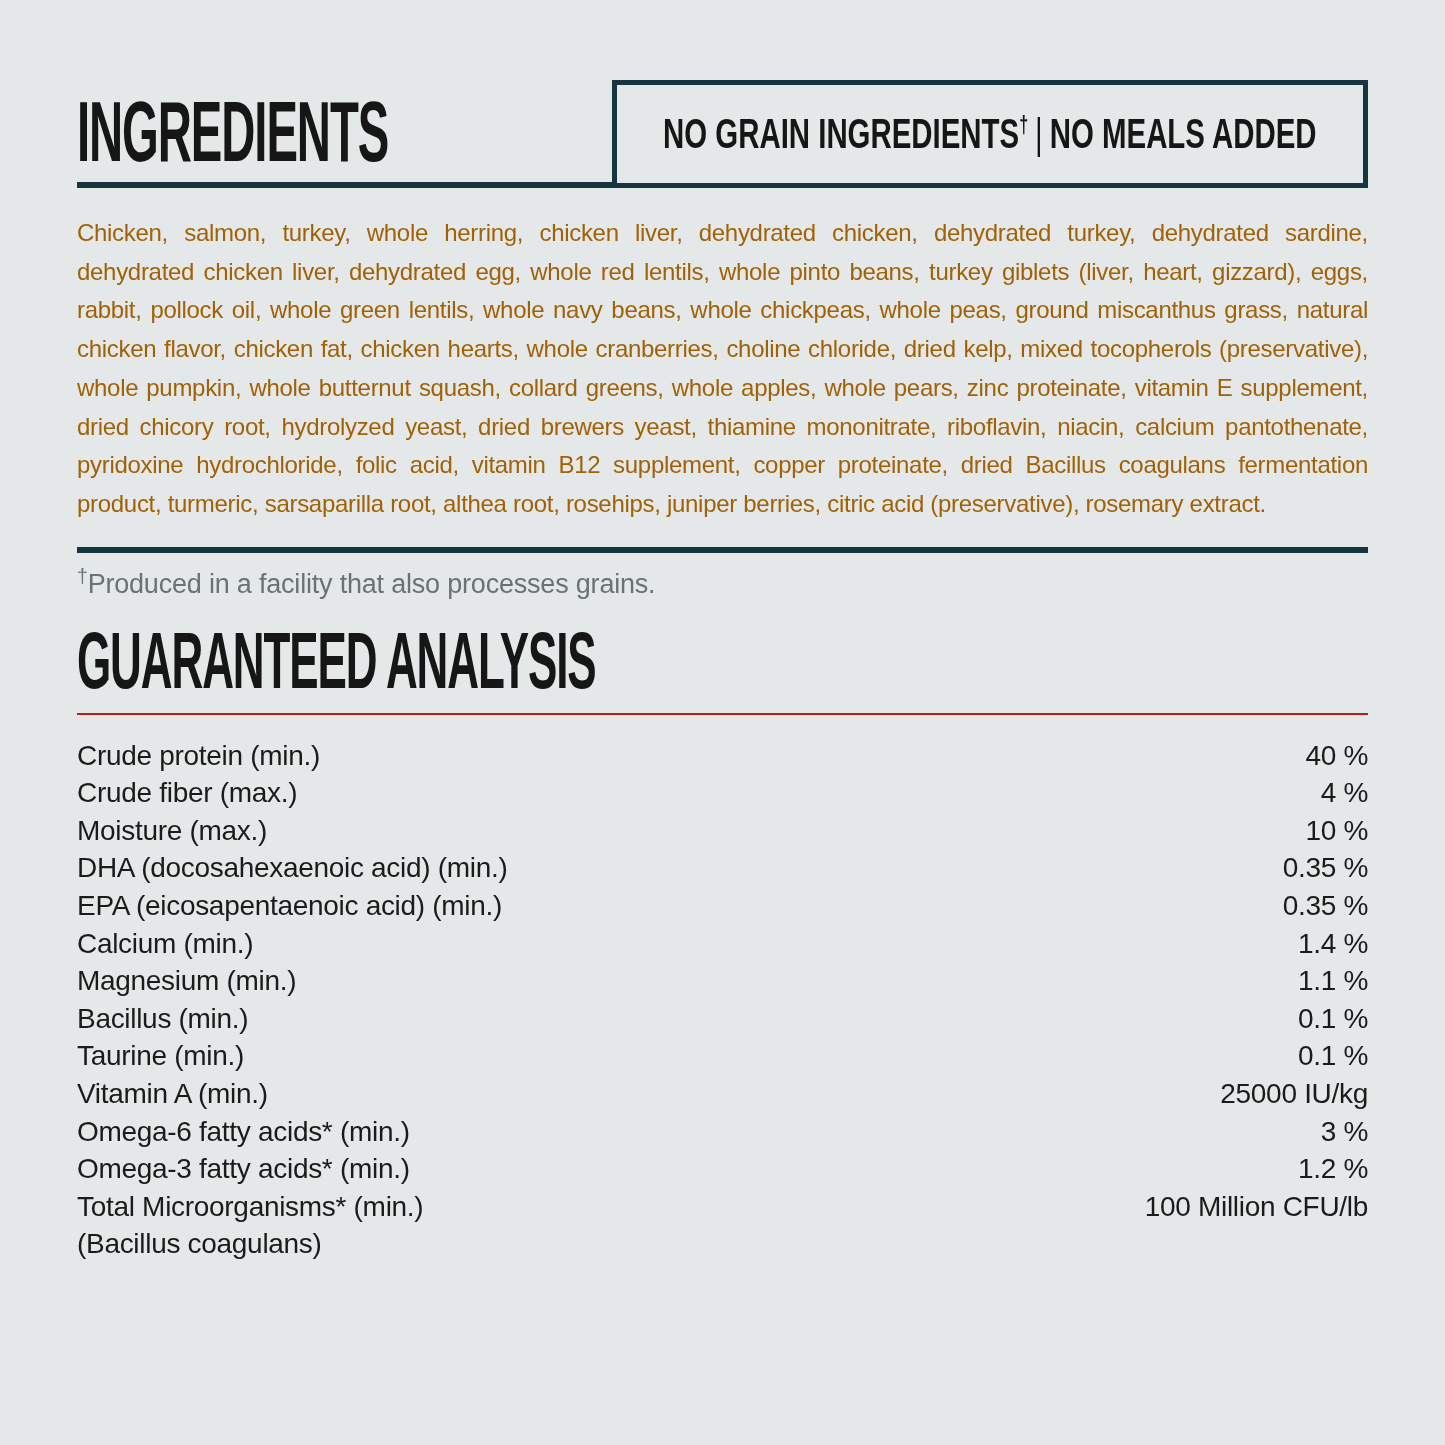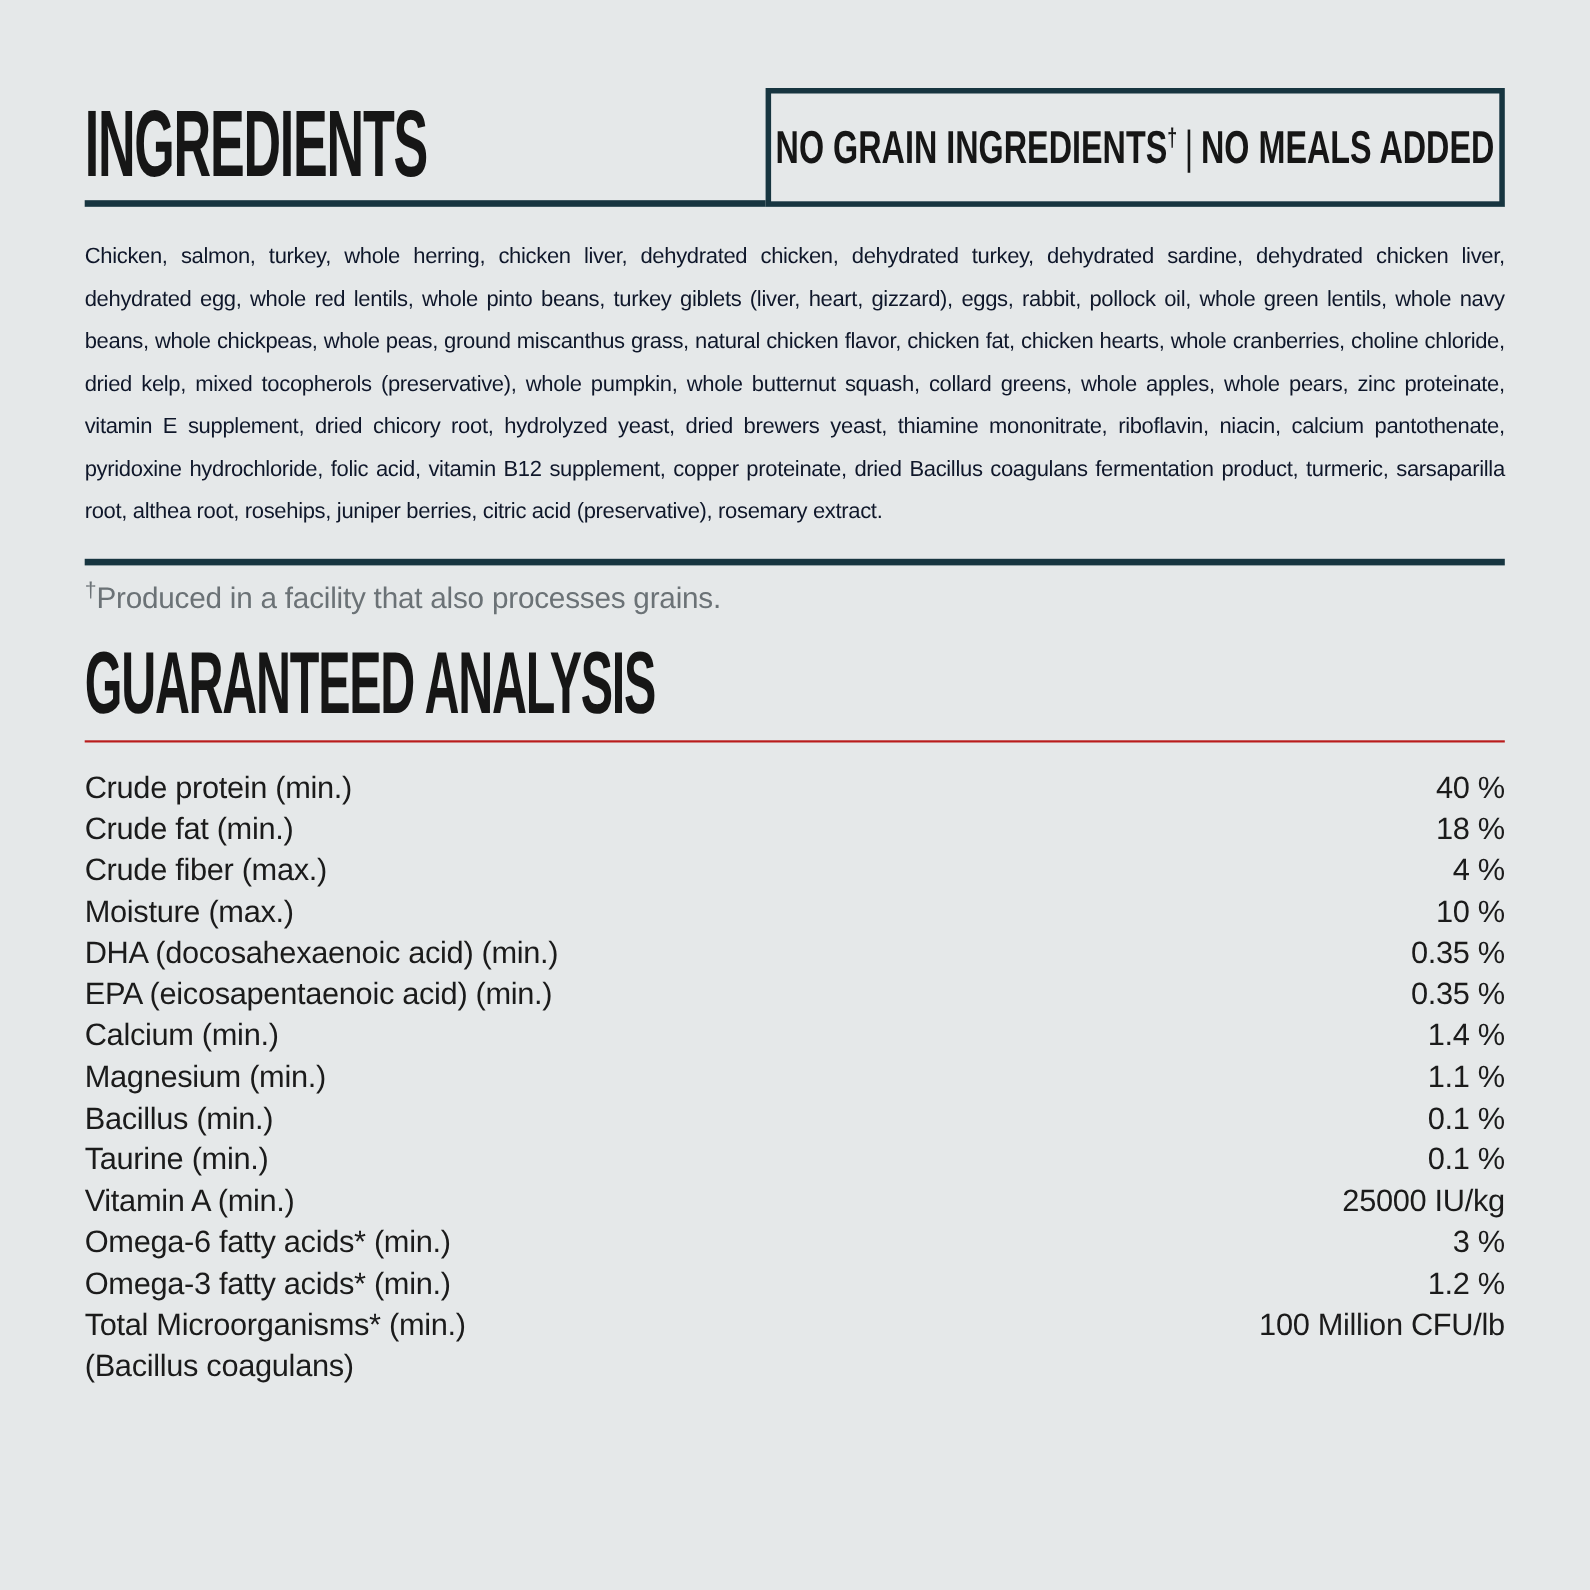--- a/index.html
+++ b/index.html
@@ -30,21 +30,21 @@
     white-space:nowrap;
   }
   .big-title .squeeze{
     display:inline-block;
     transform:scaleX(0.55);
     transform-origin:0 100%;
   }
   .badge{
     position:absolute;
     right:0;bottom:-6px;
-    width:672px;height:108px;
+    width:756px;height:108px;
     border:5px solid #173540;
     box-sizing:border-box;
     background:#e5e8e9;
     display:flex;
     align-items:center;
     justify-content:center;
   }
   .badge-text{
     font-size:42px;
     font-weight:600;
@@ -52,25 +52,25 @@
     white-space:nowrap;
     display:inline-block;
     transform:scaleX(0.70);
     transform-origin:50% 50%;
   }
   .badge-text sup{font-size:0.55em;vertical-align:super;}
   .badge-text .sep{padding:0 10px;font-weight:400;}
   
   .ing-text{
     margin:26px 0 0 0;
-    font-size:20px;
+    font-size:24px;
     line-height:38.7px;
     letter-spacing:-0.3px;
     text-align:justify;
-    color:#0f172a;
+    color:#a16207;
   }
   .divider{
     height:6px;
     background:#173540;
     margin-top:23px;
   }
   .footnote{
     margin-top:12px;
     font-size:27px;
     color:#6b7276;
@@ -121,24 +121,20 @@
   <div class="ga-header">
     <h1 class="big-title"><span class="squeeze">GUARANTEED ANALYSIS</span></h1>
   </div>
 
   <div class="ga-table">
     <div class="ga-row">
         <span class="label">Crude protein (min.)</span>
         <span class="value">40 %</span>
       </div>
     <div class="ga-row">
-        <span class="label">Crude fat (min.)</span>
-        <span class="value">18 %</span>
-      </div>
-    <div class="ga-row">
         <span class="label">Crude fiber (max.)</span>
         <span class="value">4 %</span>
       </div>
     <div class="ga-row">
         <span class="label">Moisture (max.)</span>
         <span class="value">10 %</span>
       </div>
     <div class="ga-row">
         <span class="label">DHA (docosahexaenoic acid) (min.)</span>
         <span class="value">0.35 %</span>

